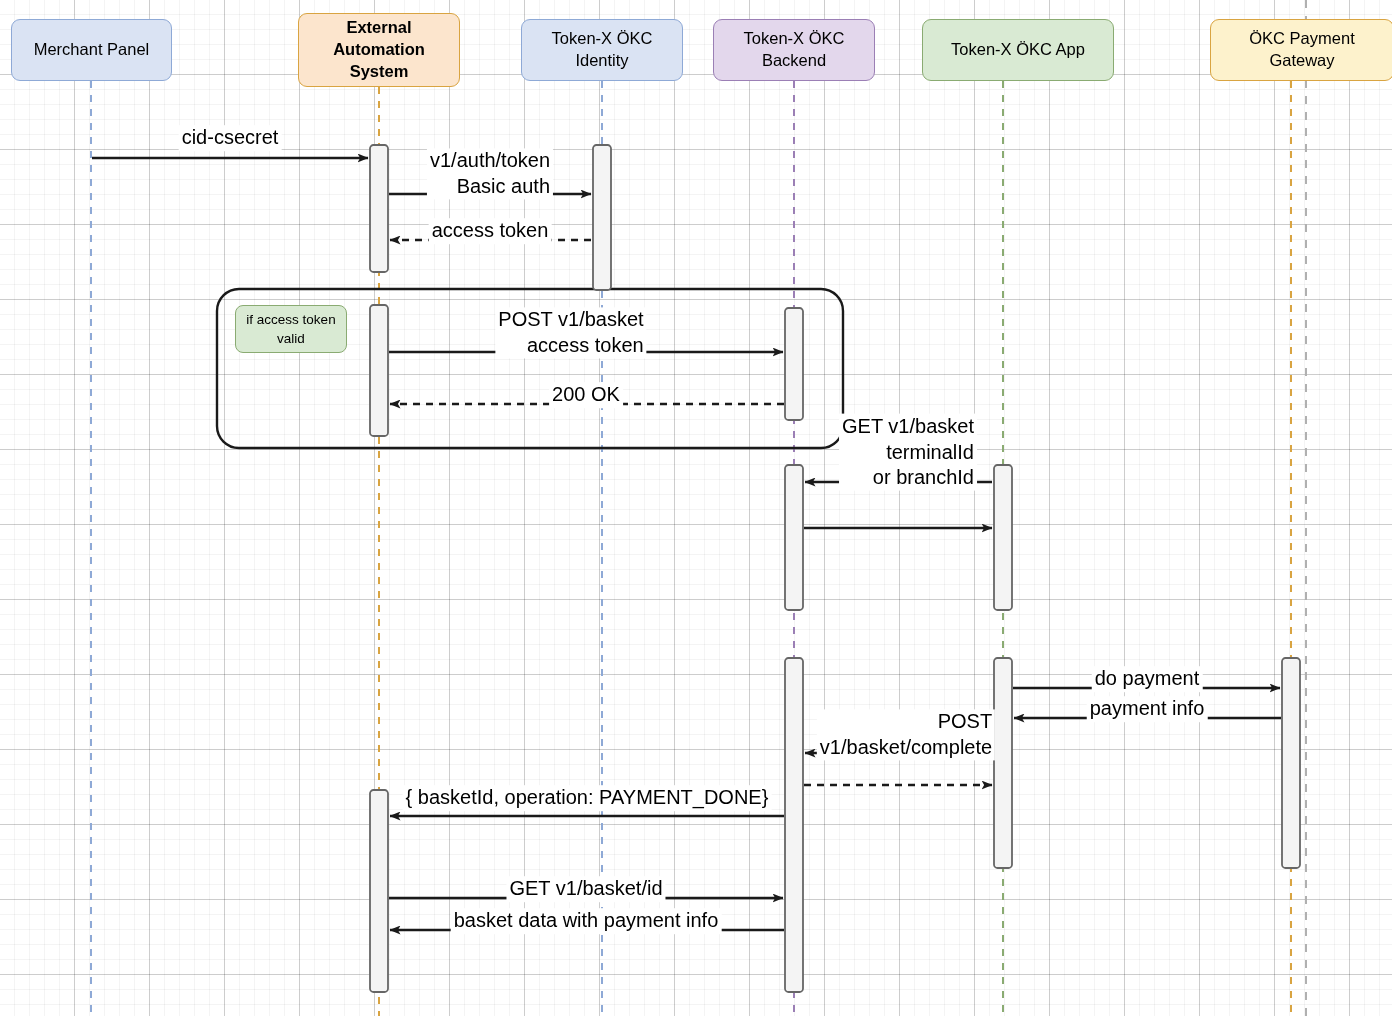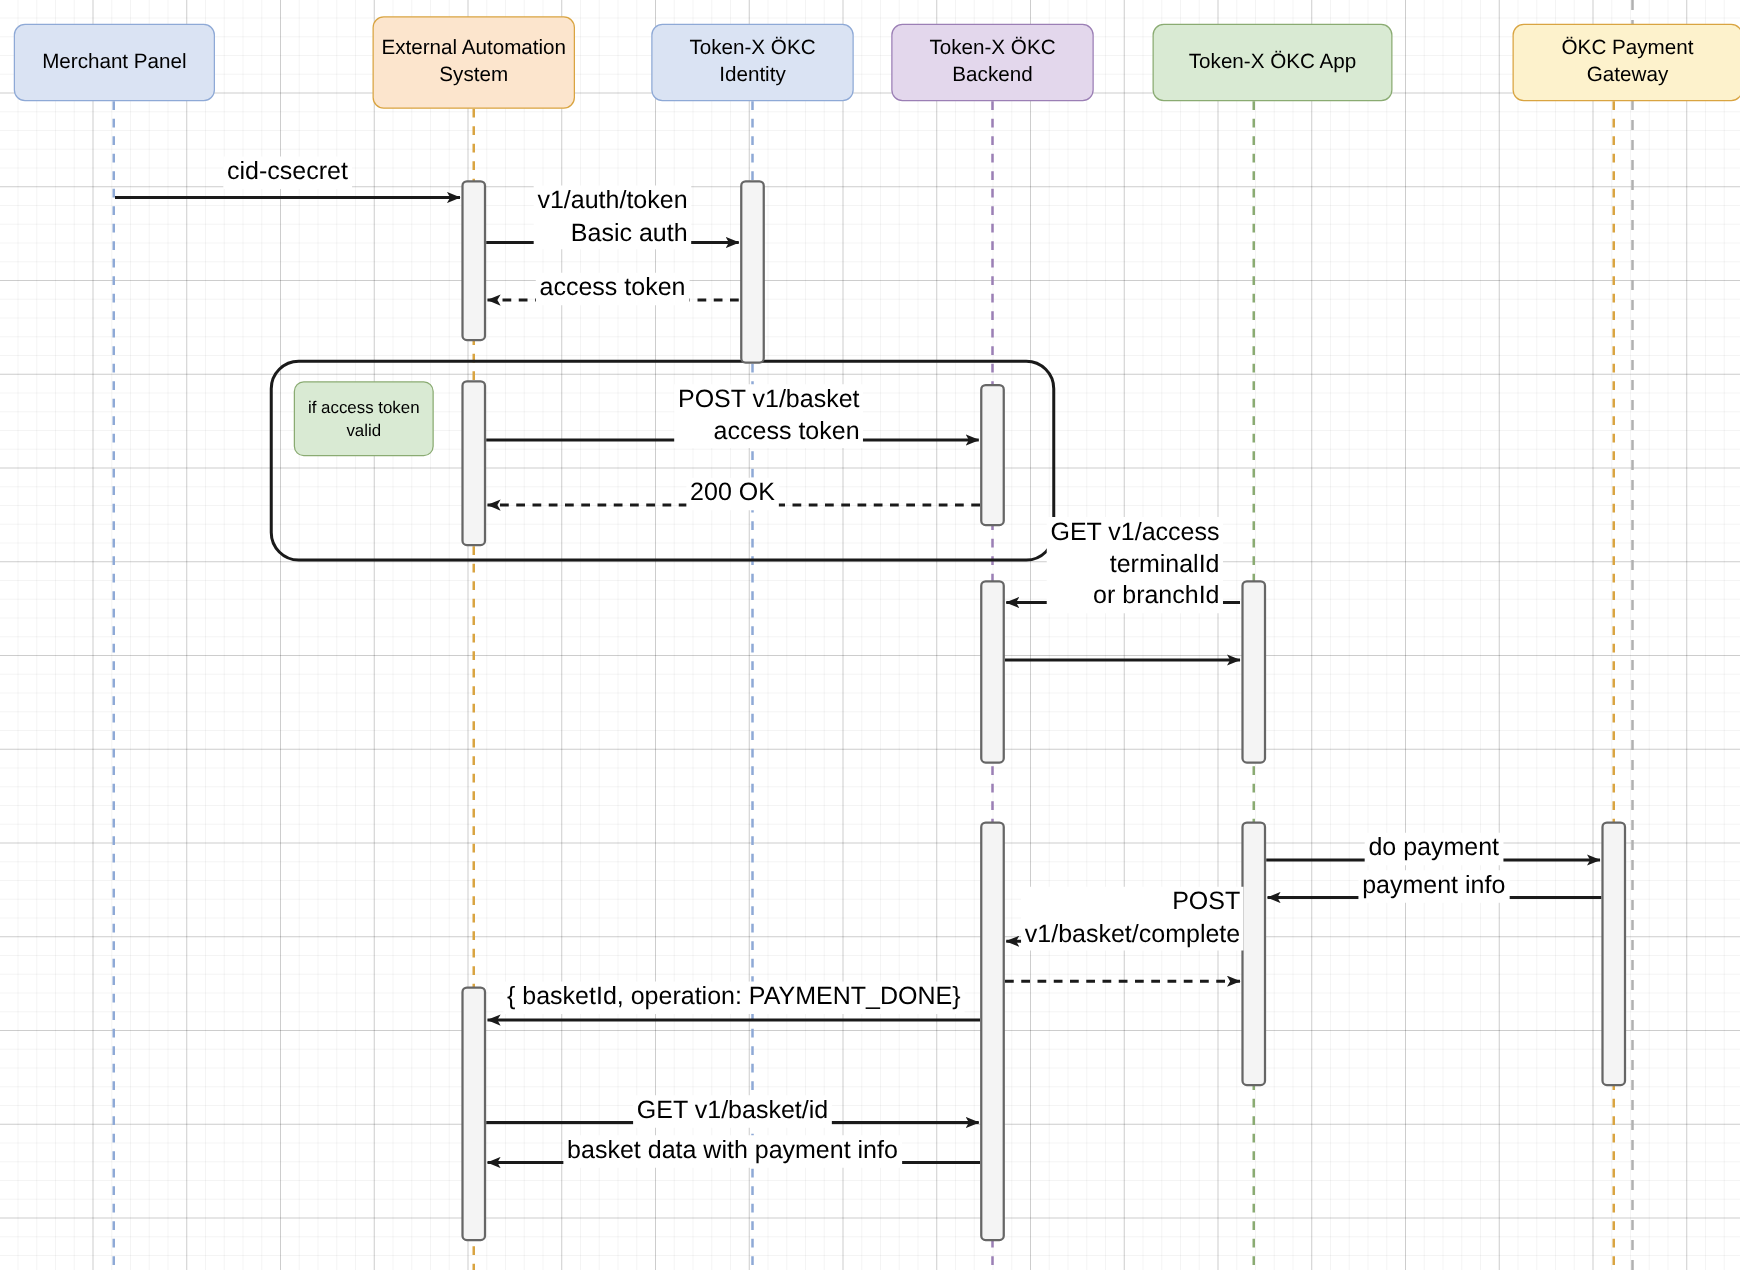--- a/index.html
+++ b/index.html
@@ -135,21 +135,21 @@
         <line x1="804" y1="785" x2="992" y2="785" stroke="#1a1a1a" stroke-width="2.4" marker-end="url(#arrowhead)" stroke-dasharray="7 6"></line>
         <line x1="784" y1="816" x2="390" y2="816" stroke="#1a1a1a" stroke-width="2.4" marker-end="url(#arrowhead)"></line>
         <line x1="389" y1="898" x2="783" y2="898" stroke="#1a1a1a" stroke-width="2.4" marker-end="url(#arrowhead)"></line>
         <line x1="784" y1="930" x2="390" y2="930" stroke="#1a1a1a" stroke-width="2.4" marker-end="url(#arrowhead)"></line>
       </g>
   </svg>
   <div id="participants-layer">
       <div class="participant" style="left: 11px; top: 19px; width: 161px; height: 62px; background: rgb(218, 227, 243); border-color: rgb(142, 169, 214); align-items: center;">
         <span>Merchant Panel</span>
       </div>
-      <div class="participant" style="left: 298px; top: 13px; width: 162px; height: 74px; background: rgb(252, 229, 205); border-color: rgb(217, 164, 65);">
+      <div class="participant" style="left: 298px; top: 13px; width: 162px; height: 74px; background: rgb(252, 229, 205); border-color: rgb(217, 164, 65); font-weight: bold;">
         <span>External Automation System</span>
       </div>
       <div class="participant" style="left: 521px; top: 19px; width: 162px; height: 62px; background: rgb(218, 227, 243); border-color: rgb(142, 169, 214);">
         <span>Token-X ÖKC Identity</span>
       </div>
       <div class="participant" style="left: 713px; top: 19px; width: 162px; height: 62px; background: rgb(227, 215, 236); border-color: rgb(155, 127, 181);">
         <span>Token-X ÖKC Backend</span>
       </div>
       <div class="participant" style="left: 922px; top: 19px; width: 192px; height: 62px; background: rgb(217, 234, 211); border-color: rgb(138, 171, 114);">
         <span>Token-X ÖKC App</span>
@@ -162,29 +162,29 @@
       <div class="msg-label" style="left: 230px; top: 138px; transform: translate(-50%, -50%);">
         <div>cid-csecret</div>
       </div>
       <div class="msg-label" style="left: 490px; top: 174px; transform: translate(-50%, -50%);">
         <div>v1/auth/token</div>
         <div>Basic auth</div>
       </div>
       <div class="msg-label" style="left: 490px; top: 231px; transform: translate(-50%, -50%);">
         <div>access token</div>
       </div>
-      <div class="msg-label" style="left: 615px; top: 333px; transform: translate(-50%, -50%);">
+      <div class="msg-label" style="left: 571px; top: 333px; transform: translate(-50%, -50%);">
         <div>POST v1/basket</div>
         <div>access token</div>
       </div>
       <div class="msg-label" style="left: 586px; top: 395px; transform: translate(-50%, -50%);">
         <div>200 OK</div>
       </div>
       <div class="msg-label" style="left: 908px; top: 452px; transform: translate(-50%, -50%);">
-        <div>GET v1/access</div>
+        <div>GET v1/basket</div>
         <div>terminalId</div>
         <div>or branchId</div>
       </div>
       <div class="msg-label" style="left: 1147px; top: 679px; transform: translate(-50%, -50%);">
         <div>do payment</div>
       </div>
       <div class="msg-label" style="left: 1147px; top: 709px; transform: translate(-50%, -50%);">
         <div>payment info</div>
       </div>
       <div class="msg-label" style="left: 906px; top: 735px; transform: translate(-50%, -50%);">
@@ -195,18 +195,18 @@
         <div>{ basketId, operation: PAYMENT_DONE}</div>
       </div>
       <div class="msg-label" style="left: 586px; top: 889px; transform: translate(-50%, -50%);">
         <div>GET v1/basket/id</div>
       </div>
       <div class="msg-label" style="left: 586px; top: 921px; transform: translate(-50%, -50%);">
         <div>basket data with payment info</div>
       </div>
     </div>
   <div id="notes-layer">
-      <div class="note-box" style="left: 235px; top: 305px; width: 112px; height: 60px;">
+      <div class="note-box" style="left: 235px; top: 305px; width: 112px; height: 48px;">
         <span>if access token</span>
         <span>valid</span>
       </div>
     </div>
 </div>
 
 </body></html>

